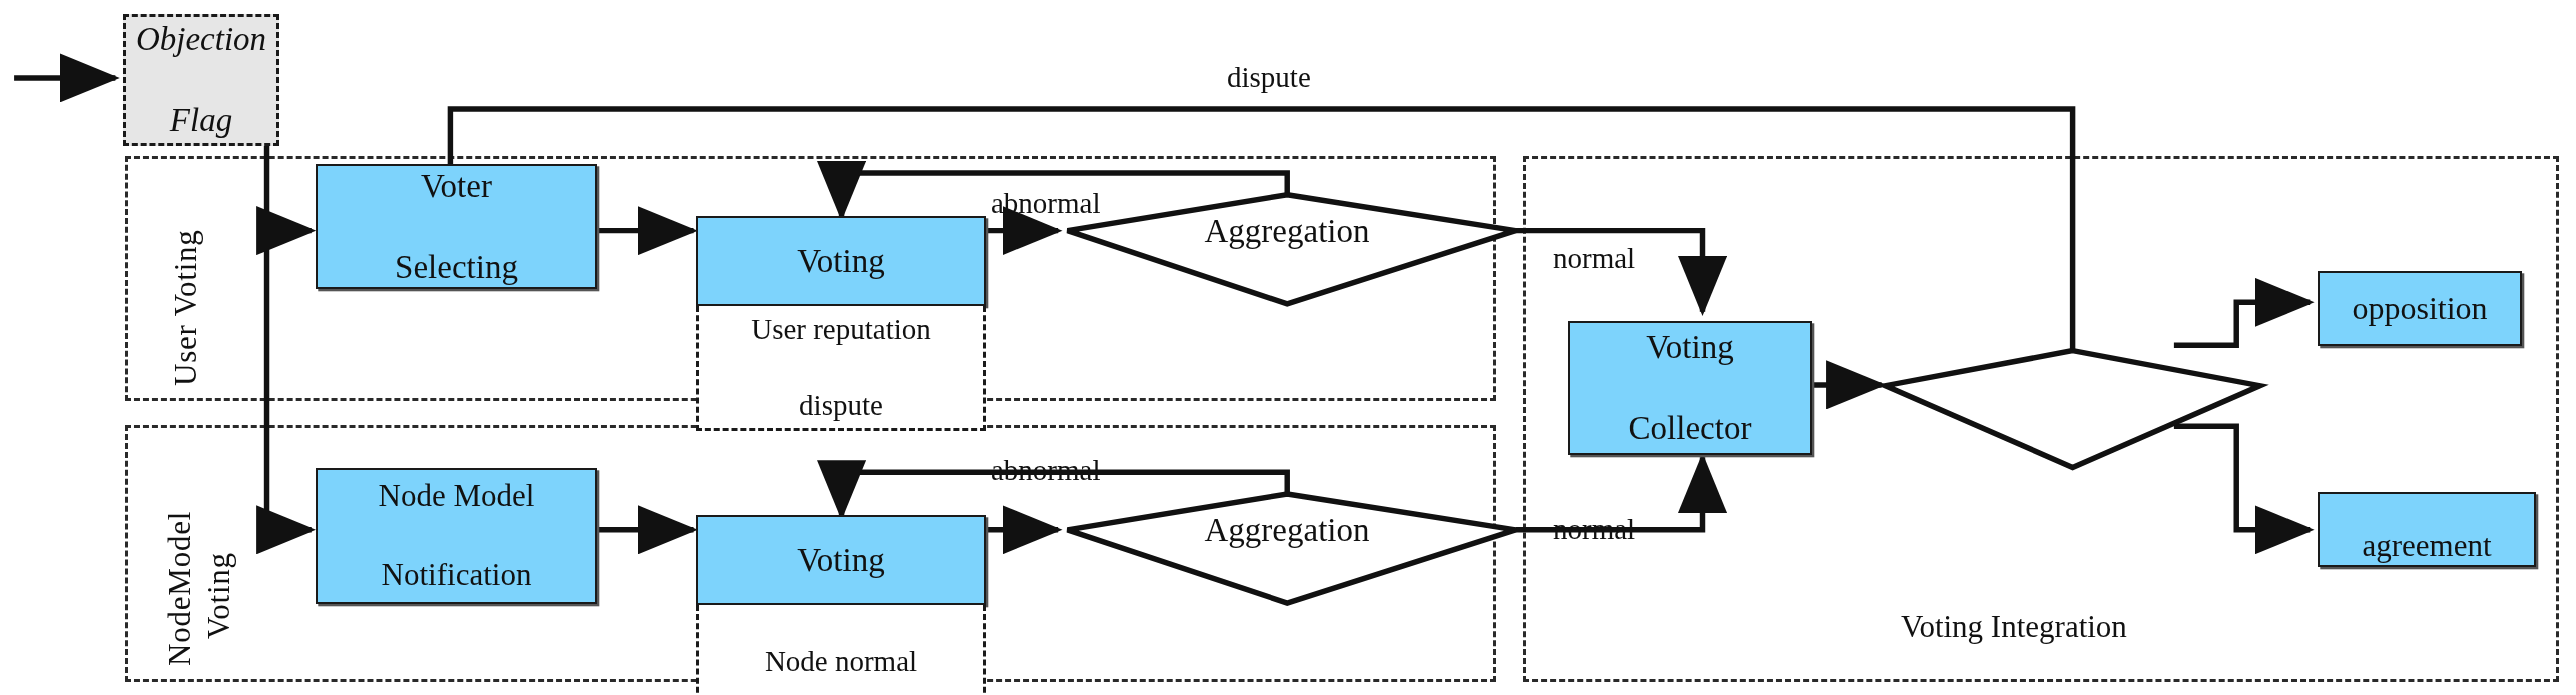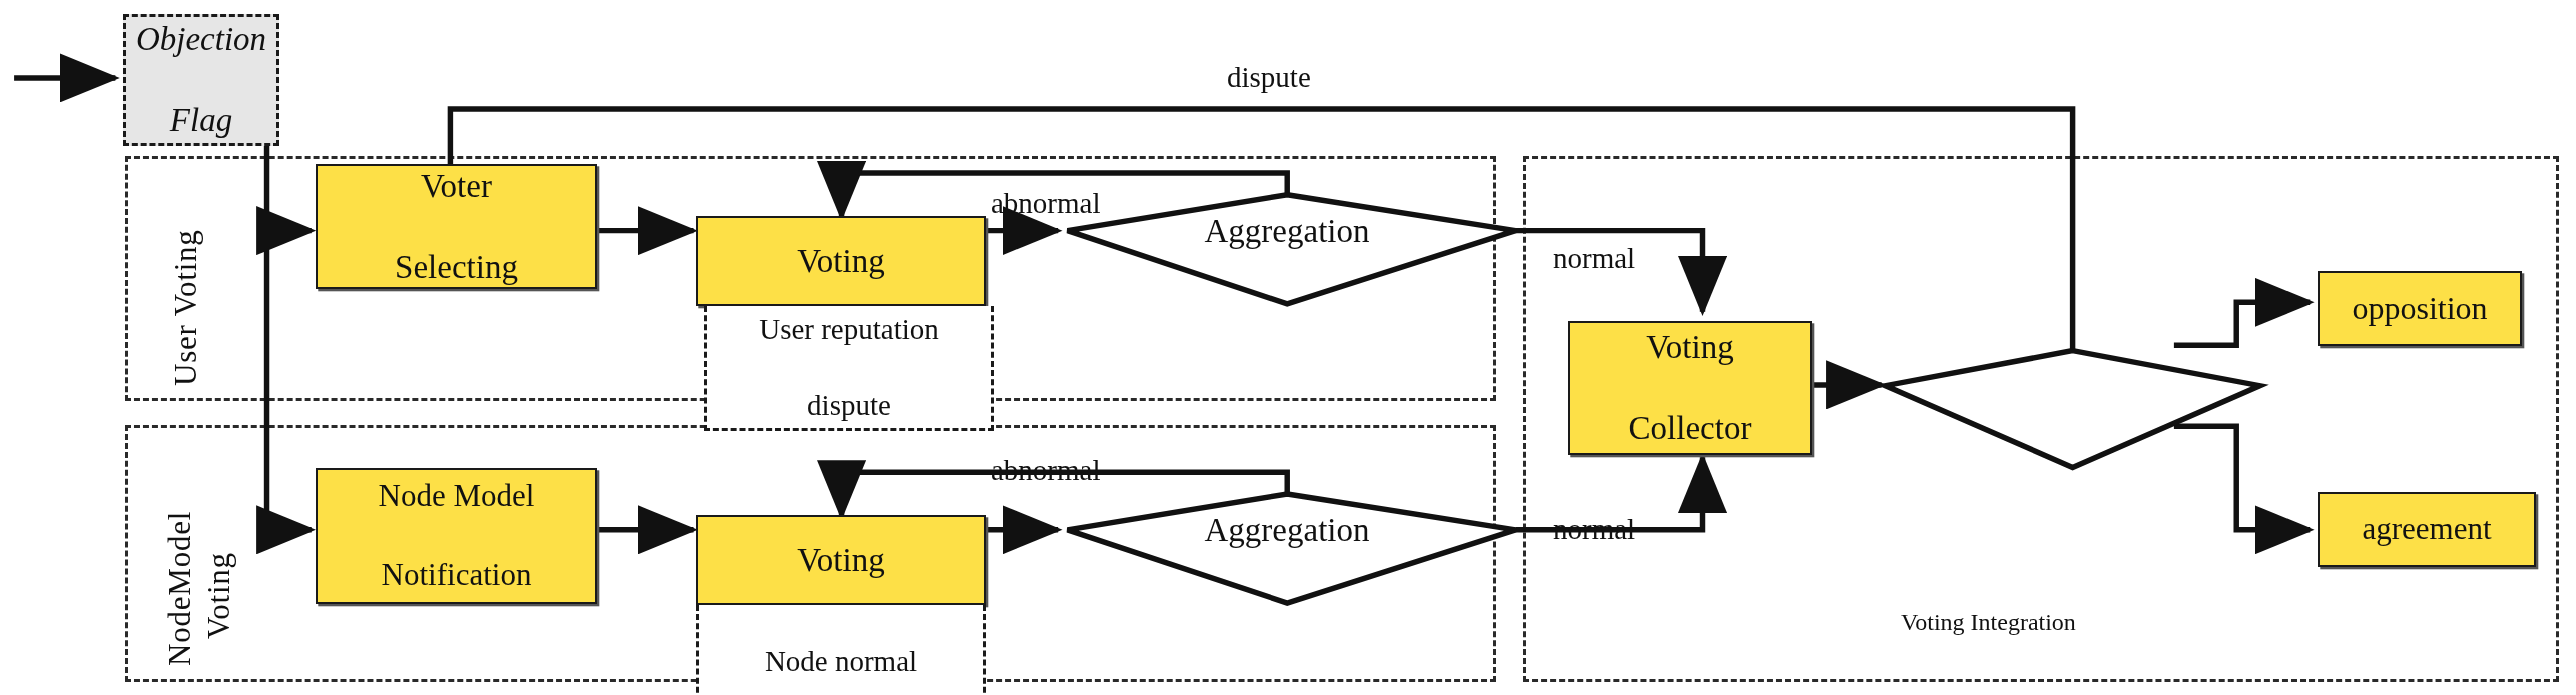--- a/index.html
+++ b/index.html
@@ -2,21 +2,21 @@
 <html style="font-size:12.5px"><head>
 <meta charset="utf-8">
 <title>Voting Flow Diagram</title>
 <style>
   html,body{margin:0;padding:0;background:#ffffff;}
   body{font-family:"Liberation Serif","DejaVu Serif",serif;}
   #stage{position:relative;width:2576px;height:695px;background:#fff;overflow:hidden;}
   #wires{position:absolute;left:0;top:0;width:2576px;height:695px;}
   .node{position:absolute;box-sizing:border-box;display:flex;align-items:center;justify-content:center;
         text-align:center;line-height:1.18;color:#111;gap:42px;}
-  .solidbox{background:#fde047;border:2.3px solid #1a1a1a;box-shadow:2.3px 2.3px 0 0 #555;}
+  .solidbox{background:#7dd3fc;border:2.3px solid #1a1a1a;box-shadow:2.3px 2.3px 0 0 #555;}
   .dashbox{background:#e6e6e6;border:3.9px dashed #1a1a1a;}
   .subbox{background:#ffffff;border:3.1px dashed #1a1a1a;border-top:none;}
   .italic{font-style:italic;}
   .edge-label{position:absolute;color:#111;white-space:nowrap;margin-top:8px;}
   .zone{position:absolute;box-sizing:border-box;}
   .zone-dense{border:3.9px dashed #2a2a2a;}
   .zone-sparse{border:3.1px dashed #2a2a2a;}
   .vlabel{position:absolute;color:#111;white-space:nowrap;transform-origin:0 0;
           transform:rotate(-90deg);letter-spacing:0.8px;}
   .zlabel{position:absolute;color:#111;white-space:nowrap;}
@@ -28,21 +28,21 @@
 <div id="stage">
 
   <div class="zone zone-dense" style="left:125px;top:156px;width:1371px;height:245px;"></div>
   <div class="vlabel" style="left:168px;top:386px;font-size:31px;">User Voting</div>
 
   <div class="zone zone-dense" style="left:125px;top:425px;width:1371px;height:257px;"></div>
   <div class="vlabel" style="left:162px;top:666px;font-size:31px;">NodeModel</div>
   <div class="vlabel" style="left:201px;top:639px;font-size:31px;">Voting</div>
 
   <div class="zone zone-sparse" style="left:1523px;top:156px;width:1036px;height:526px;"></div>
-  <div class="zlabel" style="left:1901px;top:609px;font-size:24px;">Voting Integration</div>
+  <div class="zlabel" style="left:1901px;top:609px;font-size:31px;">Voting Integration</div>
 
   <svg id="wires" viewBox="0 0 3306 892" xmlns="http://www.w3.org/2000/svg">
     <defs>
       <marker id="ah" markerWidth="11" markerHeight="9" refX="10.2" refY="4.5" orient="auto" markerUnits="strokeWidth">
         <path d="M0,0 L11,4.5 L0,9 z" fill="#111"></path>
       </marker>
     </defs>
     <g stroke="#111" fill="none" stroke-width="7">
 
       <path d="M18,100 L148,100" marker-end="url(#ah)"></path>
@@ -91,21 +91,21 @@
   <div class="node solidbox" style="left:316px;top:222px;width:281px;height:125px;flex-direction:column;font-size:33px;
               transform:translateY(-58px);">
     <span class="nodetext">Voter</span>
     <span class="nodetext">Selecting</span>
   </div>
 
   <div style="position:absolute;left:696px;top:216px;width:290px;height:0;">
     <div class="node solidbox" style="left:0;top:0;width:290px;height:90px;font-size:33px;">
       <span class="nodetext">Voting</span>
     </div>
-    <div class="node subbox" style="left:8px;top:90px;width:290px;height:125px;flex-direction:column;font-size:29px;">
+    <div class="node subbox" style="left:0;top:90px;width:290px;height:125px;flex-direction:column;font-size:29px;">
       <span class="nodetext">User reputation</span>
       <span class="nodetext">dispute</span>
     </div>
   </div>
 
   <div class="node" style="left:1131px;top:212px;width:312px;height:39px;font-size:33px;">
     <span class="nodetext">Aggregation</span>
   </div>
 
   <div class="node solidbox" style="left:316px;top:468px;width:281px;height:136px;flex-direction:column;font-size:31px;">
@@ -129,21 +129,21 @@
   <div class="node solidbox" style="left:1568px;top:321px;width:244px;height:134px;flex-direction:column;font-size:33px;">
     <span class="nodetext">Voting</span>
     <span class="nodetext">Collector</span>
   </div>
 
 
   <div class="node solidbox" style="left:2318px;top:271px;width:204px;height:75px;font-size:32px;">
     <span class="nodetext">opposition</span>
   </div>
 
-  <div class="node solidbox" style="left:2318px;top:492px;width:218px;height:75px;font-size:31px;">
+  <div class="node solidbox" style="left:2318px;top:492px;width:218px;height:75px;font-size:31px;align-items:flex-end;">
     <span class="nodetext">agreement</span>
   </div>
 
   <div class="edge-label" style="left:1227px;top:53px;font-size:29px;">dispute</div>
 
   <div class="edge-label" style="left:991px;top:179px;font-size:29px;">abnormal</div>
 
   <div class="edge-label" style="left:991px;top:446px;font-size:29px;">abnormal</div>
 
   <div class="edge-label" style="left:1553px;top:234px;font-size:29px;">normal</div>

